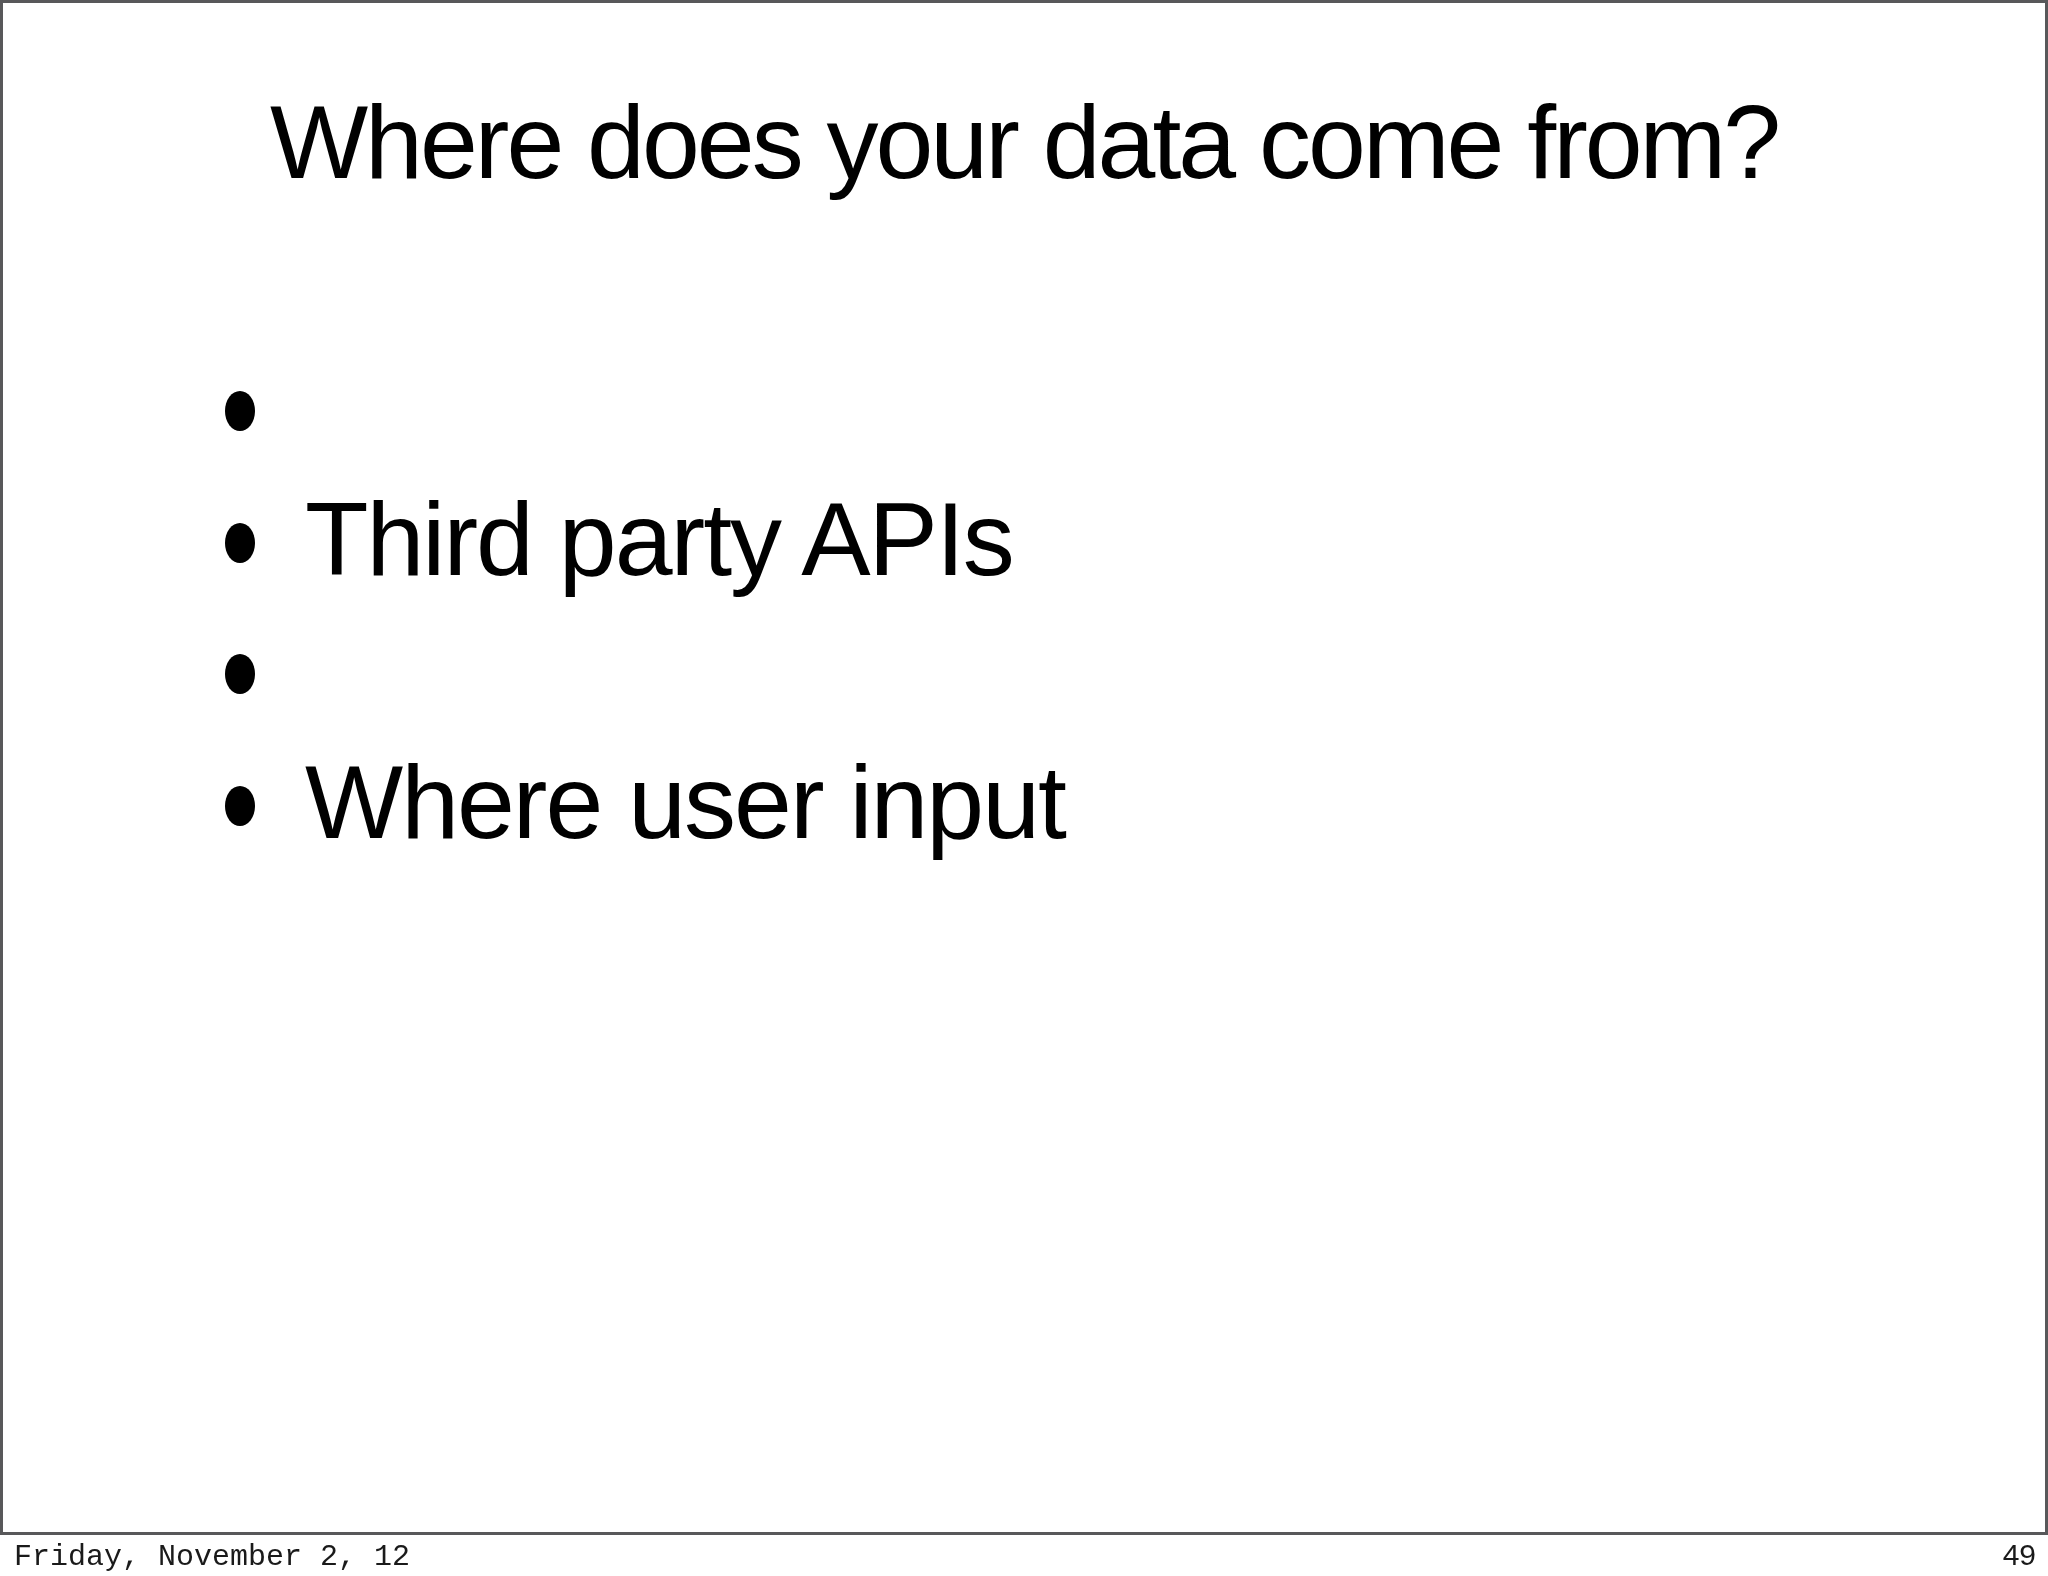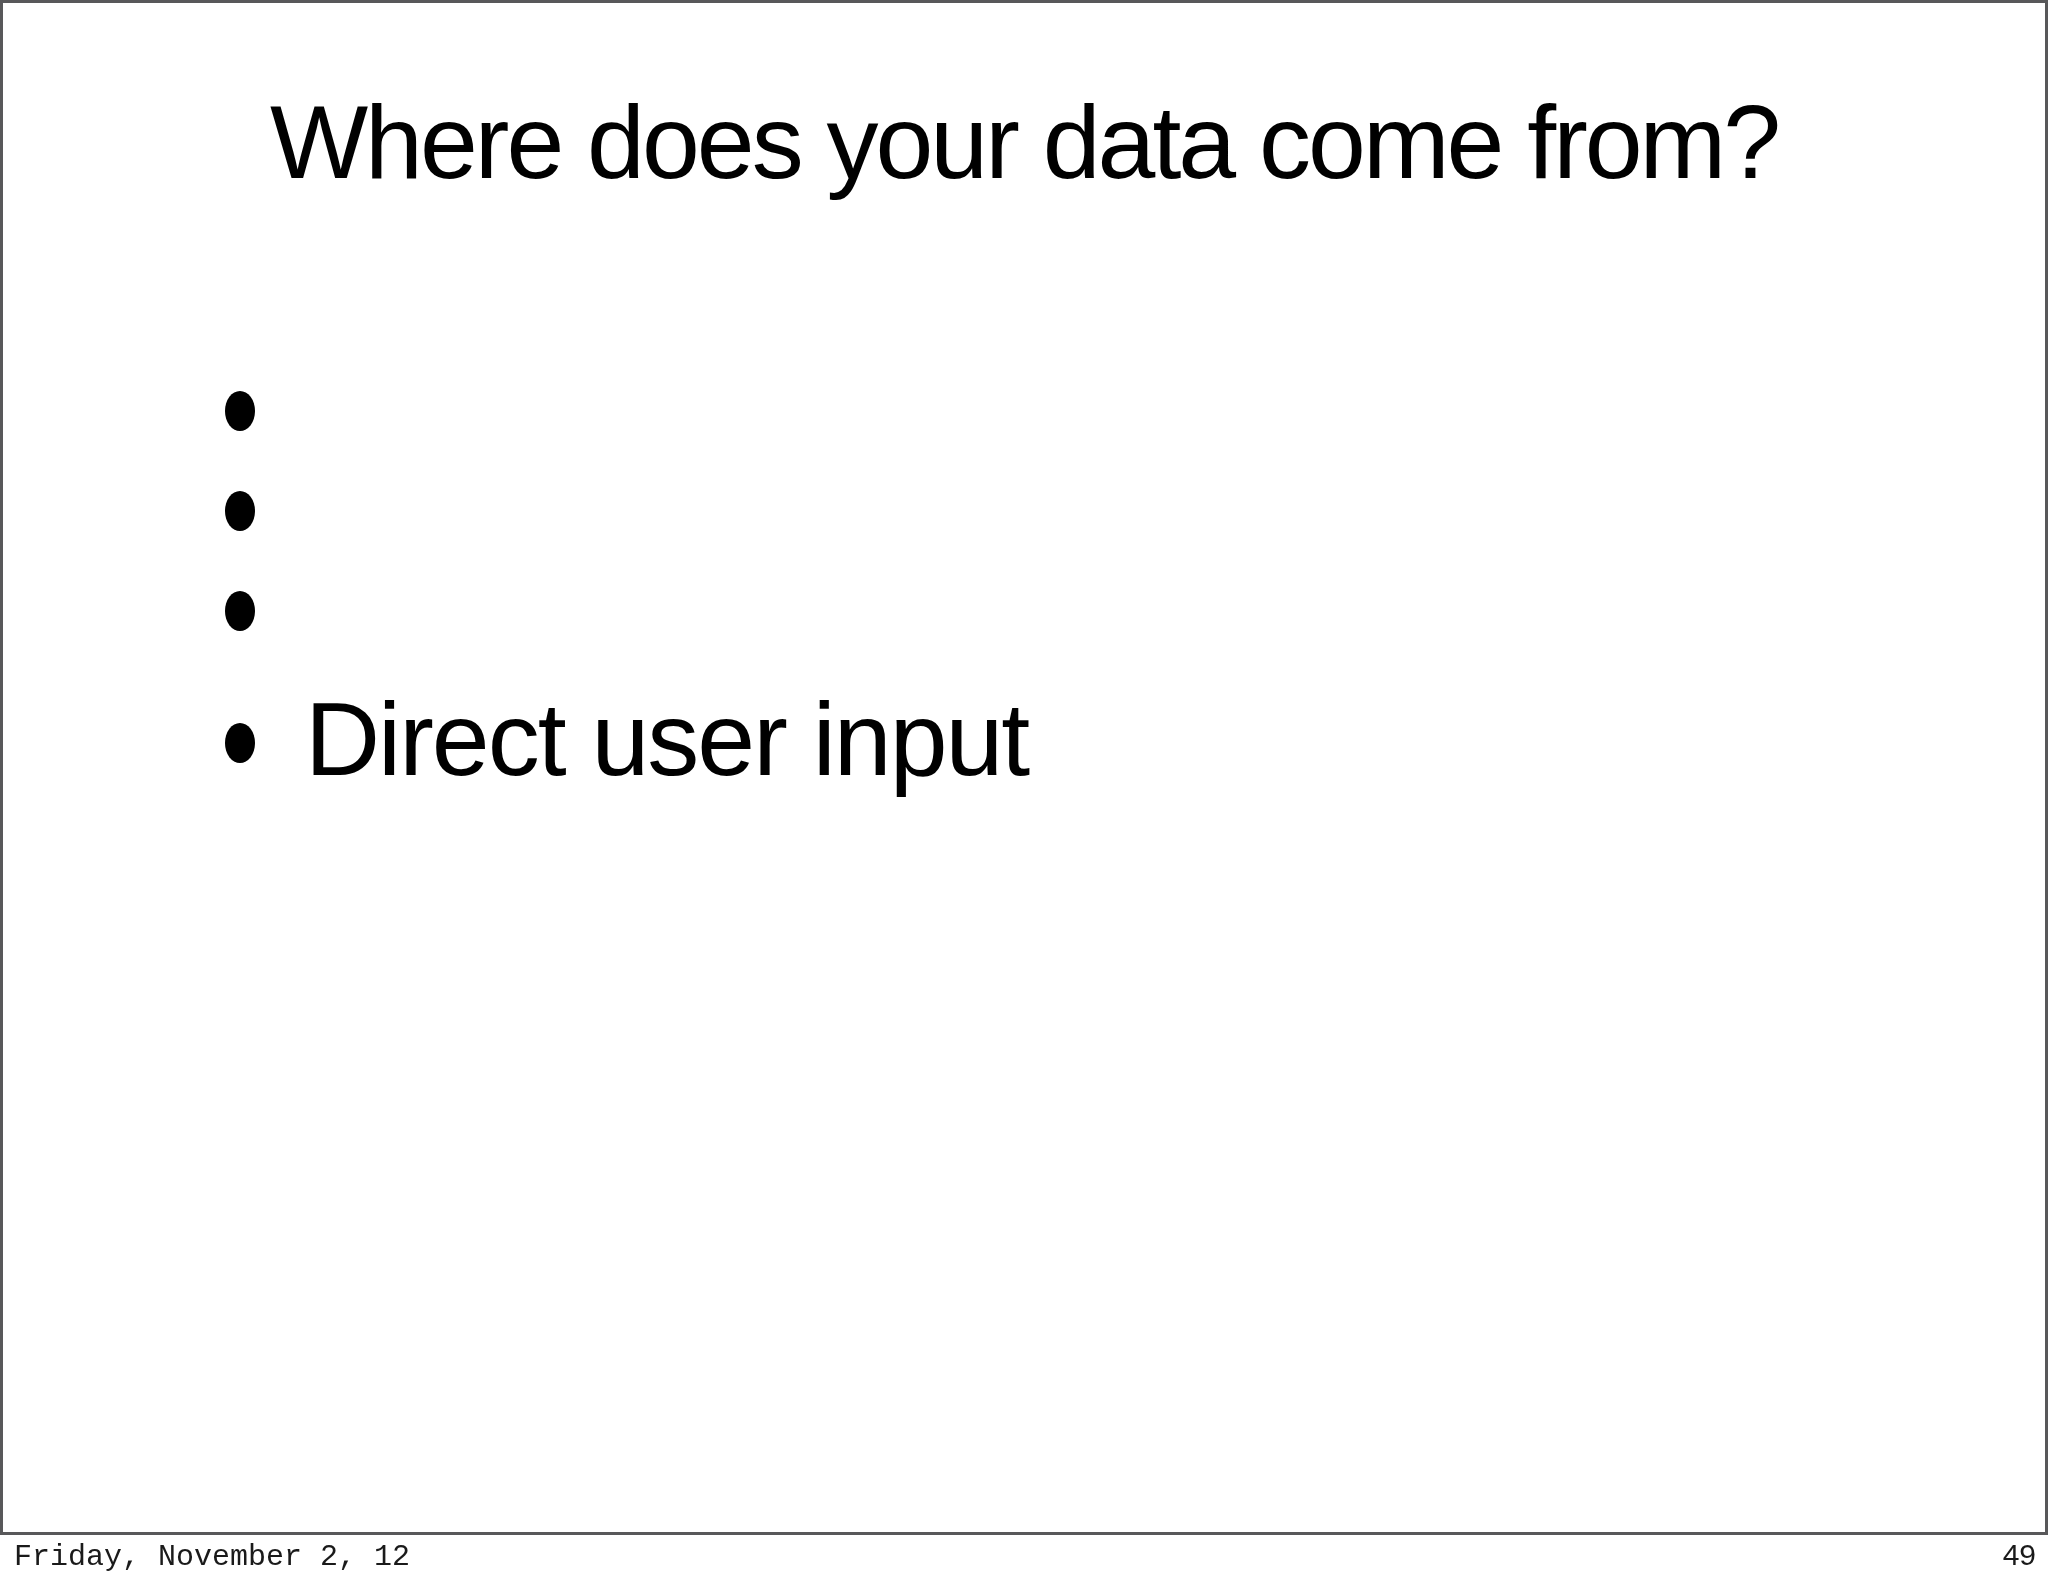--- a/index.html
+++ b/index.html
@@ -97,27 +97,28 @@
   <div class="slide">
 
     <div class="slide-title">Where does your data come from?</div>
 
     <ul class="bullet-list">
       <li class="bullet-item">
         <span class="bullet-dot"></span>
       </li>
       <li class="bullet-item">
         <span class="bullet-dot"></span>
+        <span>Third party APIs</span>
       </li>
       <li class="bullet-item">
         <span class="bullet-dot"></span>
       </li>
       <li class="bullet-item">
         <span class="bullet-dot"></span>
-        <span>Direct user input</span>
+        <span>Where user input</span>
       </li>
     </ul>
 
   </div>
 
   <div class="footer">
     <span class="footer-date">Friday, November 2, 12</span>
     <span class="page-number">49</span>
   </div>
 

